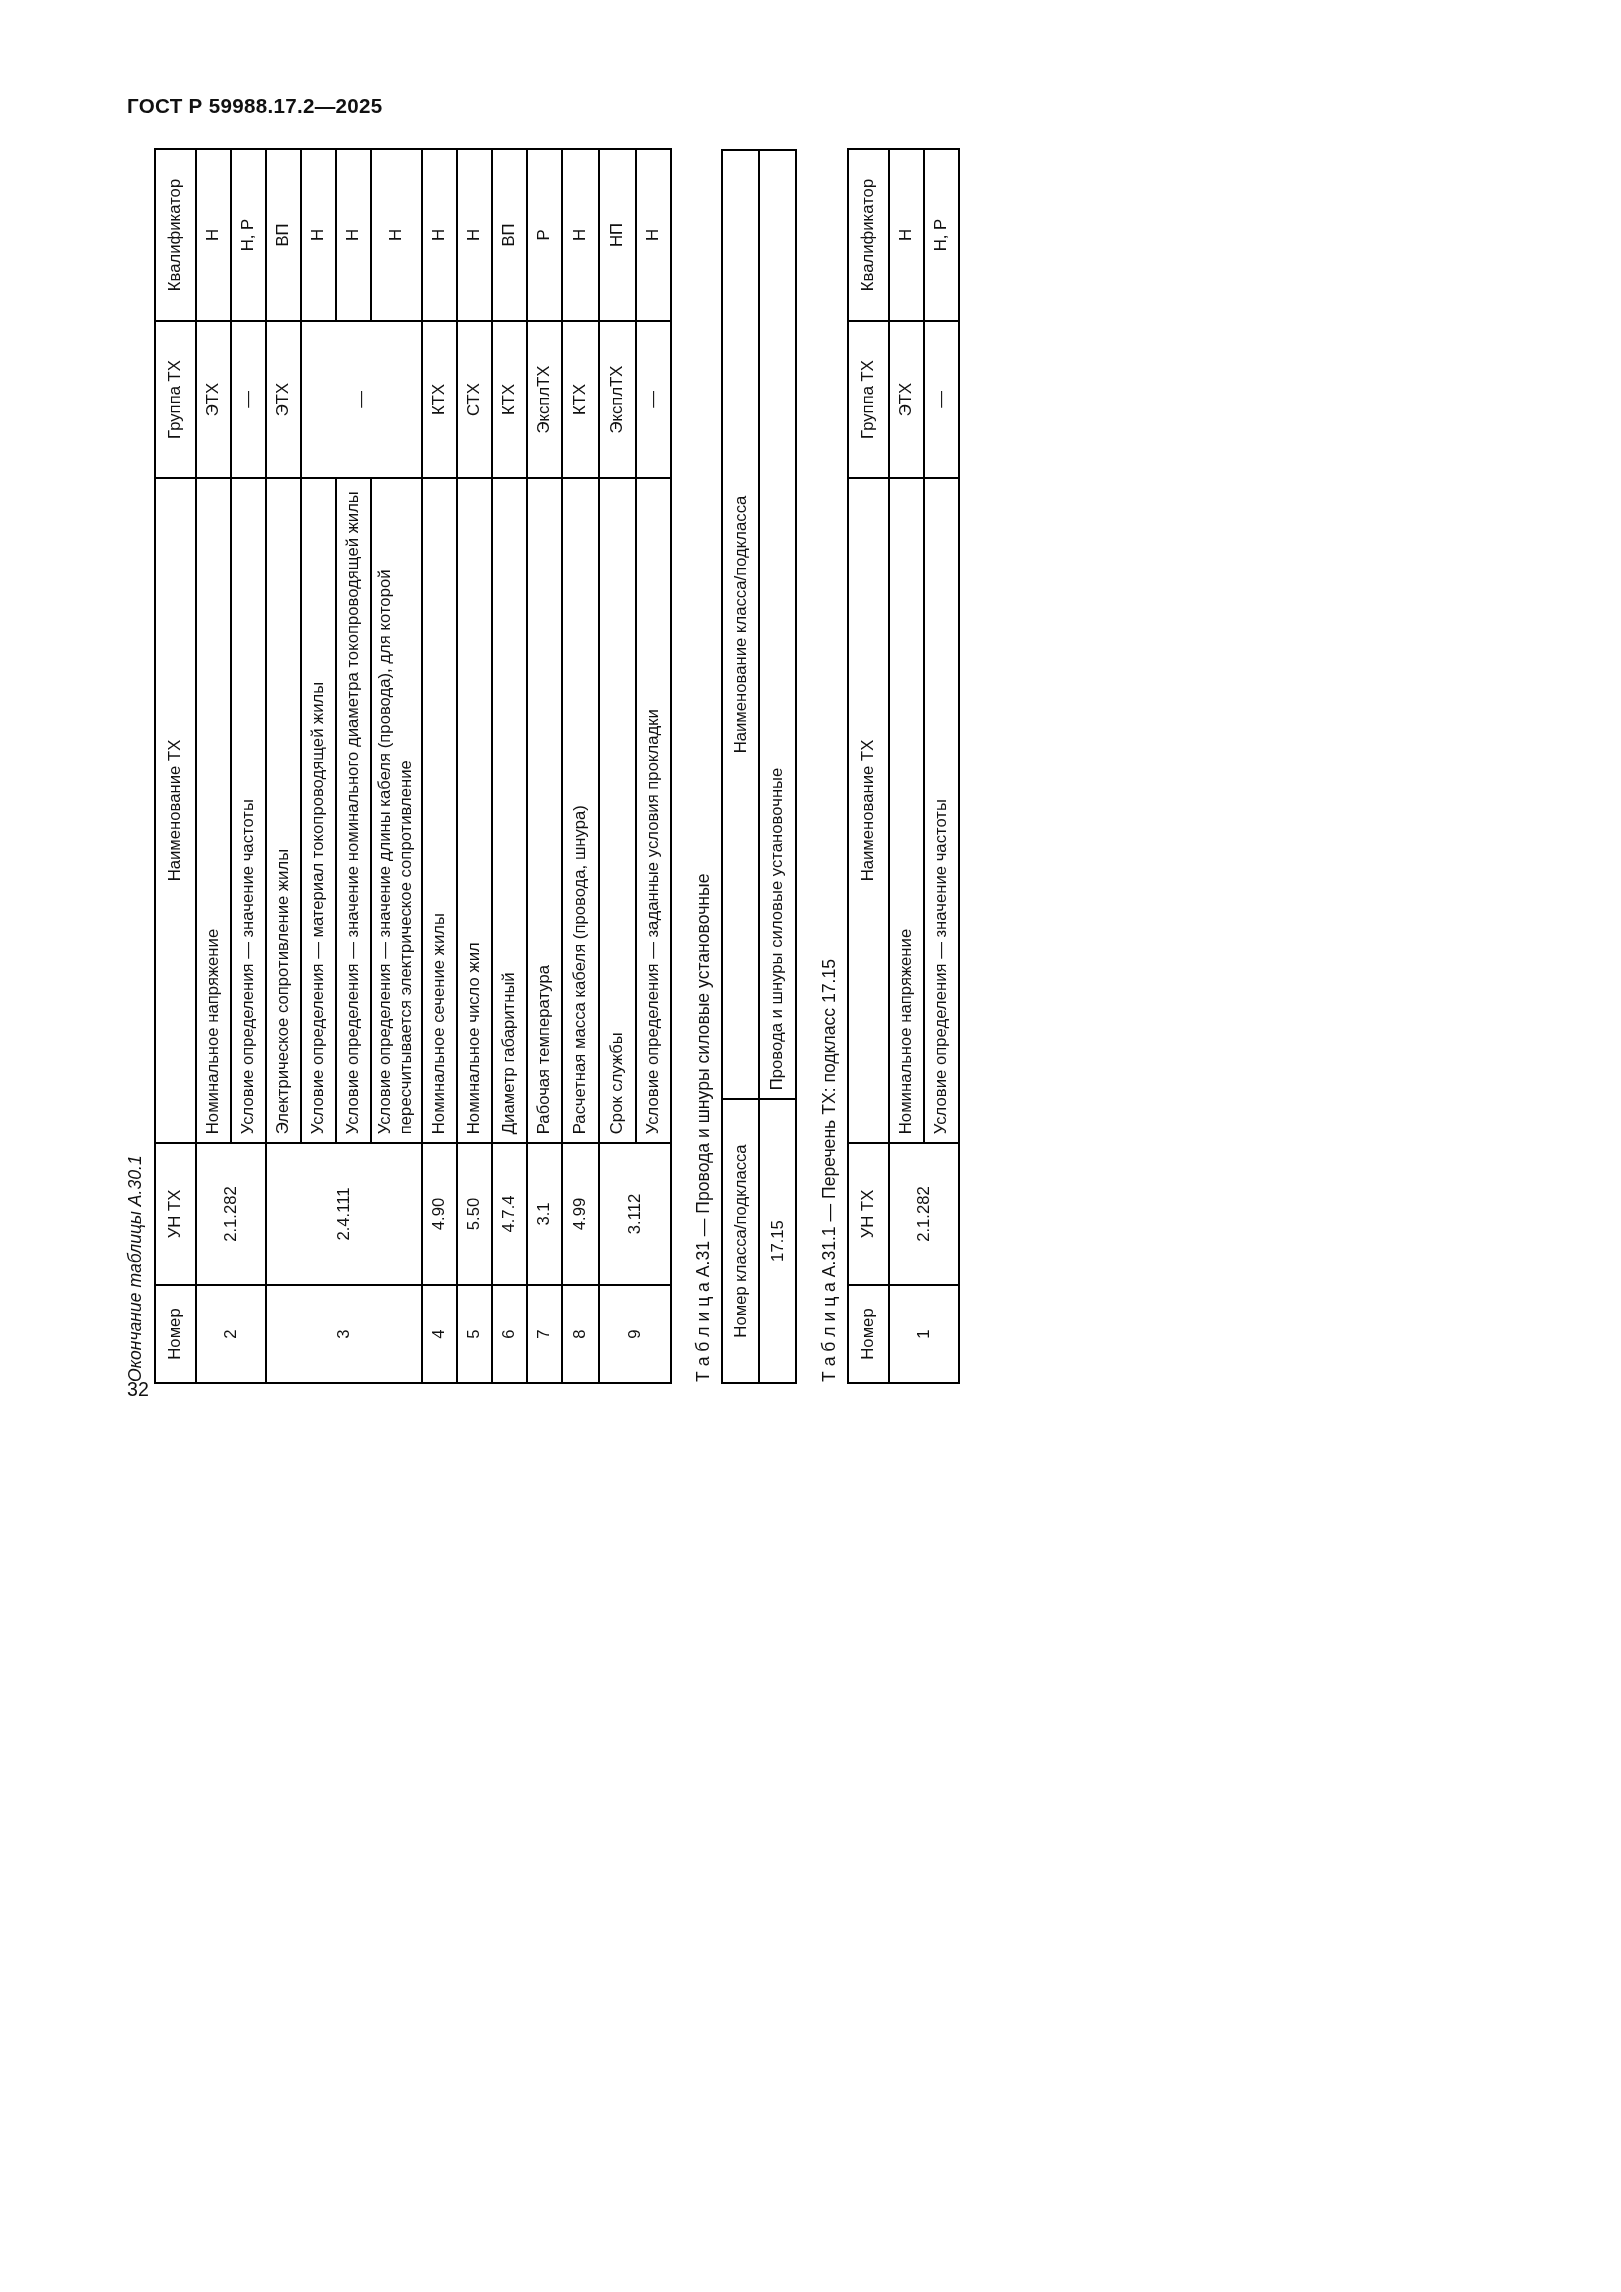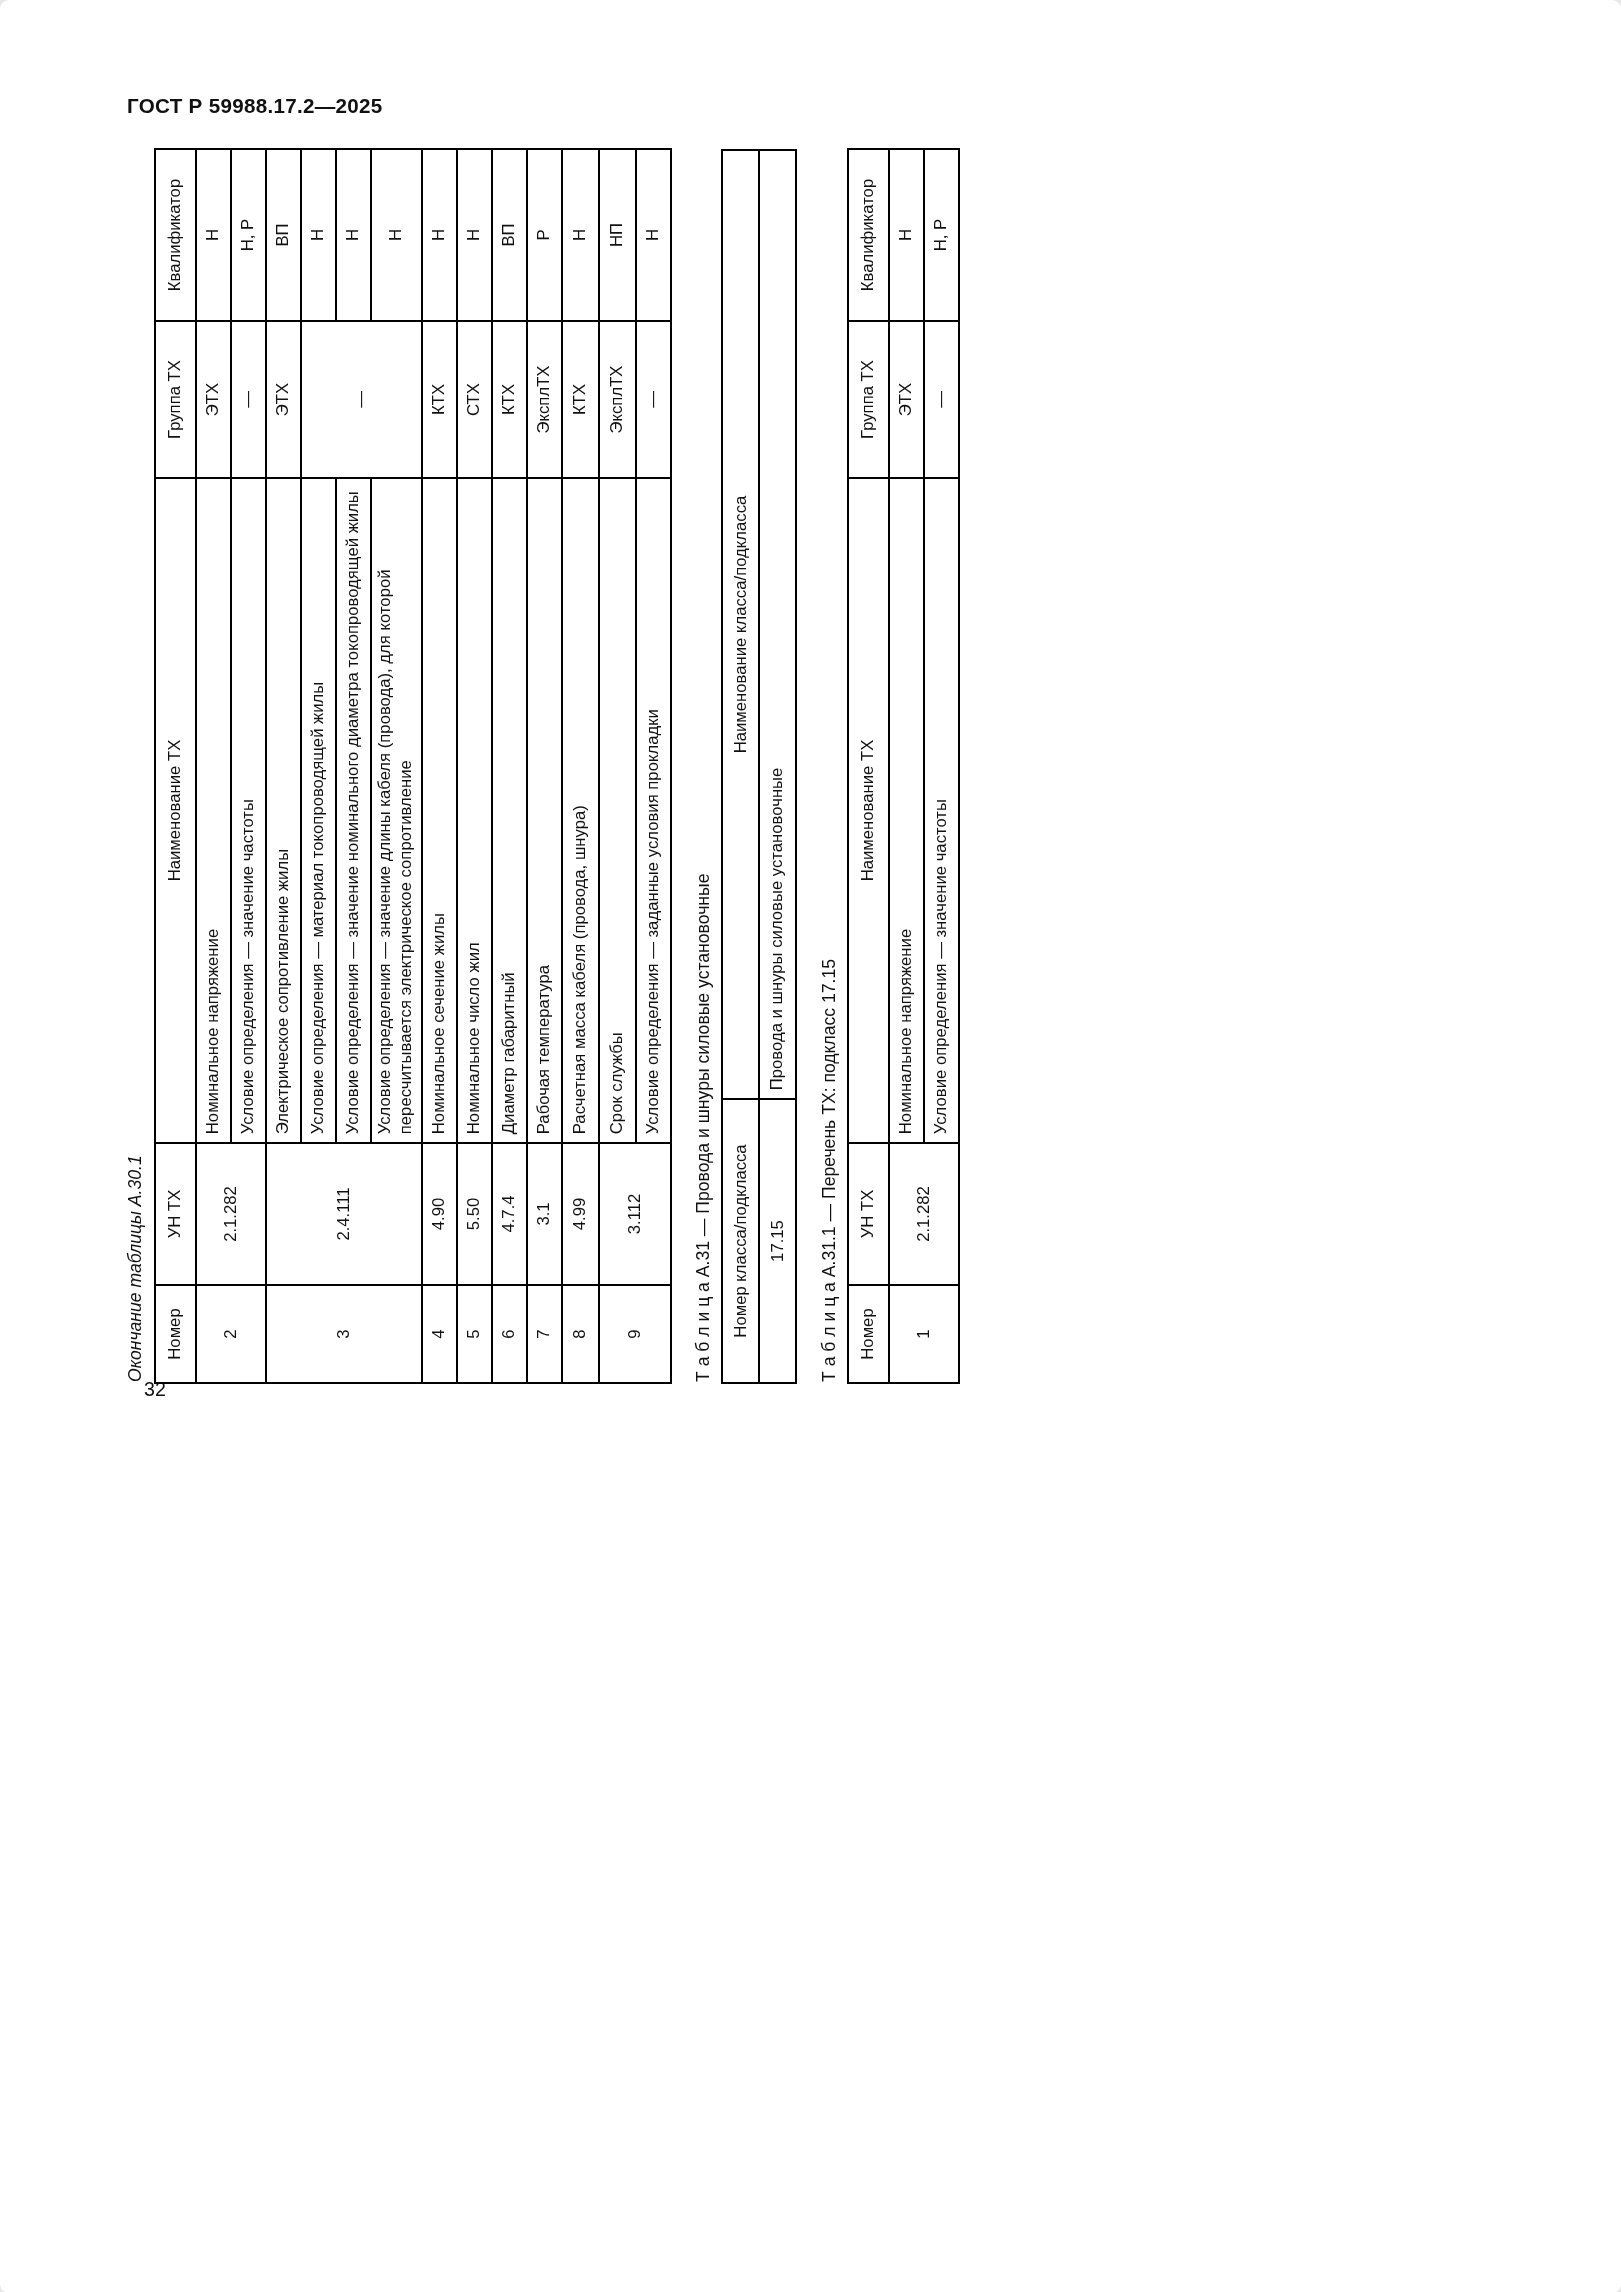--- a/index.html
+++ b/index.html
@@ -4,33 +4,32 @@
 <style>
   html, body { margin: 0; padding: 0; background: #e8e8e8; }
   .page {
     position: relative;
     width: 1621px;
     height: 2293px;
     background: #ffffff;
     overflow: hidden;
     font-family: "Liberation Sans", sans-serif;
     color: #111111;
-    border-radius: 9px;
   }
   .doc-header {
     position: absolute;
     left: 127px;
     top: 94px;
     font-size: 20.6px;
     font-weight: bold;
     letter-spacing: 0.3px;
   }
   .page-number {
     position: absolute;
-    left: 144px;
+    left: 127px;
     top: 1378px;
     font-size: 19.6px;
   }
   
   .rotated {
     position: absolute;
     left: 125px;
     top: 1384px;
     width: 1233px;
     transform-origin: 0 0;

